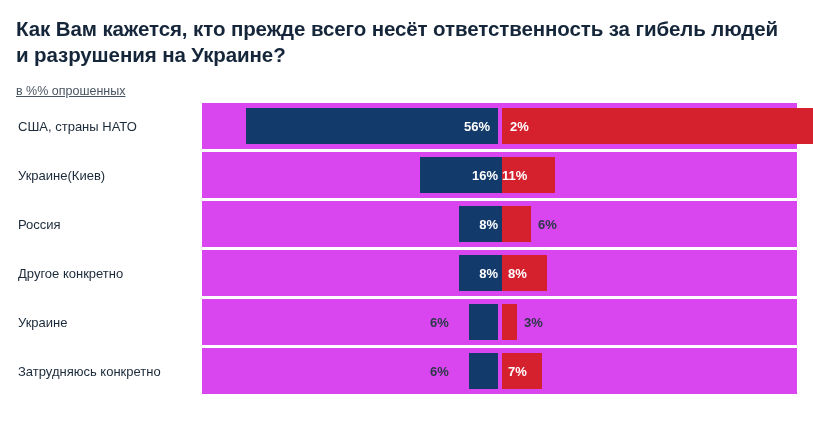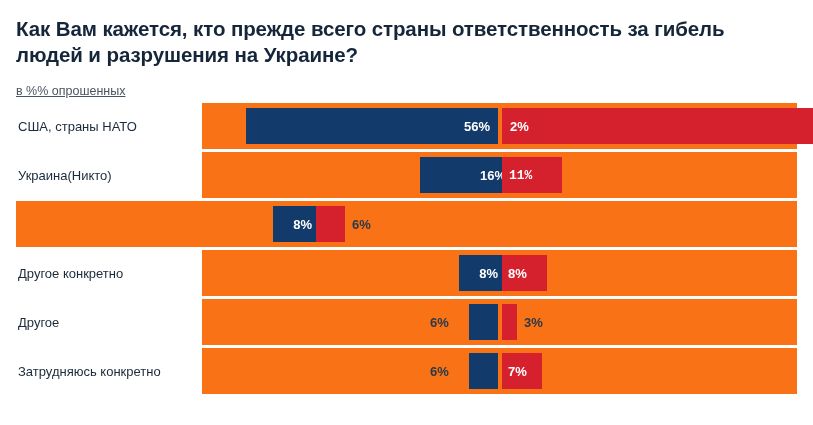--- a/index.html
+++ b/index.html
@@ -64,21 +64,21 @@
     display: flex;
     align-items: center;
     font-size: 13px;
     color: #1b2a3a;
     padding-left: 2px;
     box-sizing: border-box;
   }
   .row-track {
     position: relative;
     flex: 1 1 auto;
-    background: #f97316;
+    background: #d946ef;
     height: 100%;
   }
   .bars {
     position: absolute;
     left: 0;
     top: 0;
     right: 0;
     bottom: 0;
   }
   .bar {
@@ -110,21 +110,21 @@
   .bar-label-out-right {
     color: #2b3948;
     position: absolute;
   }
 </style>
 </head>
 <body>
 
 <div class="page">
 
-  <h1 class="title">Как Вам кажется, кто прежде всего страны ответственность за гибель людей и разрушения на Украине?</h1>
+  <h1 class="title">Как Вам кажется, кто прежде всего несёт ответственность за гибель людей и разрушения на Украине?</h1>
 
   <div class="subtitle">в %% опрошенных</div>
 
 
   <div class="chart">
 
     <div class="row">
       <div class="row-label">США, страны НАТО</div>
       <div class="row-track">
         <div class="bars">
@@ -132,34 +132,35 @@
             <span class="bar-label bar-label-in">56%</span>
           </div>
           <div class="bar bar-red" style="left:300px; width:313px; justify-content:flex-start; padding-left:8px;">
             <span class="bar-label bar-label-in">2%</span>
           </div>
         </div>
       </div>
     </div>
 
     <div class="row">
-      <div class="row-label">Украина(Никто)</div>
-      <div class="row-track">
-        <div class="bars">
-          <div class="bar bar-blue" style="left:218px; width:78px; justify-content:flex-end; padding-right:8px;padding-left:8px;">
+      <div class="row-label">Украине(Киев)</div>
+      <div class="row-track">
+        <div class="bars">
+          <div class="bar bar-blue" style="left:218px; width:78px; justify-content:flex-end; padding-right:8px;">
             <span class="bar-label bar-label-in">16%</span>
           </div>
-          <div class="bar bar-red" style="left:300px; width:53px; justify-content:flex-start; padding-left:7px;font-family:Liberation Mono, monospace;">
+          <div class="bar bar-red" style="left:300px; width:53px; justify-content:flex-start; ">
             <span class="bar-label bar-label-in">11%</span>
           </div>
         </div>
       </div>
     </div>
 
     <div class="row">
+      <div class="row-label">Россия</div>
       <div class="row-track">
         <div class="bars">
           <div class="bar bar-blue" style="left:257px; width:39px; justify-content:flex-end; padding-right:7px;">
             <span class="bar-label bar-label-in">8%</span>
           </div>
           <div class="bar bar-red" style="left:300px; width:29px;"></div>
           <span class="bar-label bar-label-out-right" style="left:336px; top:50%; transform:translateY(-50%);">6%</span>
         </div>
       </div>
     </div>
@@ -172,21 +173,21 @@
             <span class="bar-label bar-label-in">8%</span>
           </div>
           <div class="bar bar-red" style="left:300px; width:39px; justify-content:flex-start; padding-left:6px;">
             <span class="bar-label bar-label-in">8%</span>
           </div>
         </div>
       </div>
     </div>
 
     <div class="row">
-      <div class="row-label">Другое</div>
+      <div class="row-label">Украине</div>
       <div class="row-track">
         <div class="bars">
           <div class="bar bar-blue" style="left:267px; width:29px;"></div>
           <span class="bar-label bar-label-out-left" style="left:228px; top:50%; transform:translateY(-50%);">6%</span>
           <div class="bar bar-red" style="left:300px; width:15px;"></div>
           <span class="bar-label bar-label-out-right" style="left:322px; top:50%; transform:translateY(-50%);">3%</span>
         </div>
       </div>
     </div>
 

